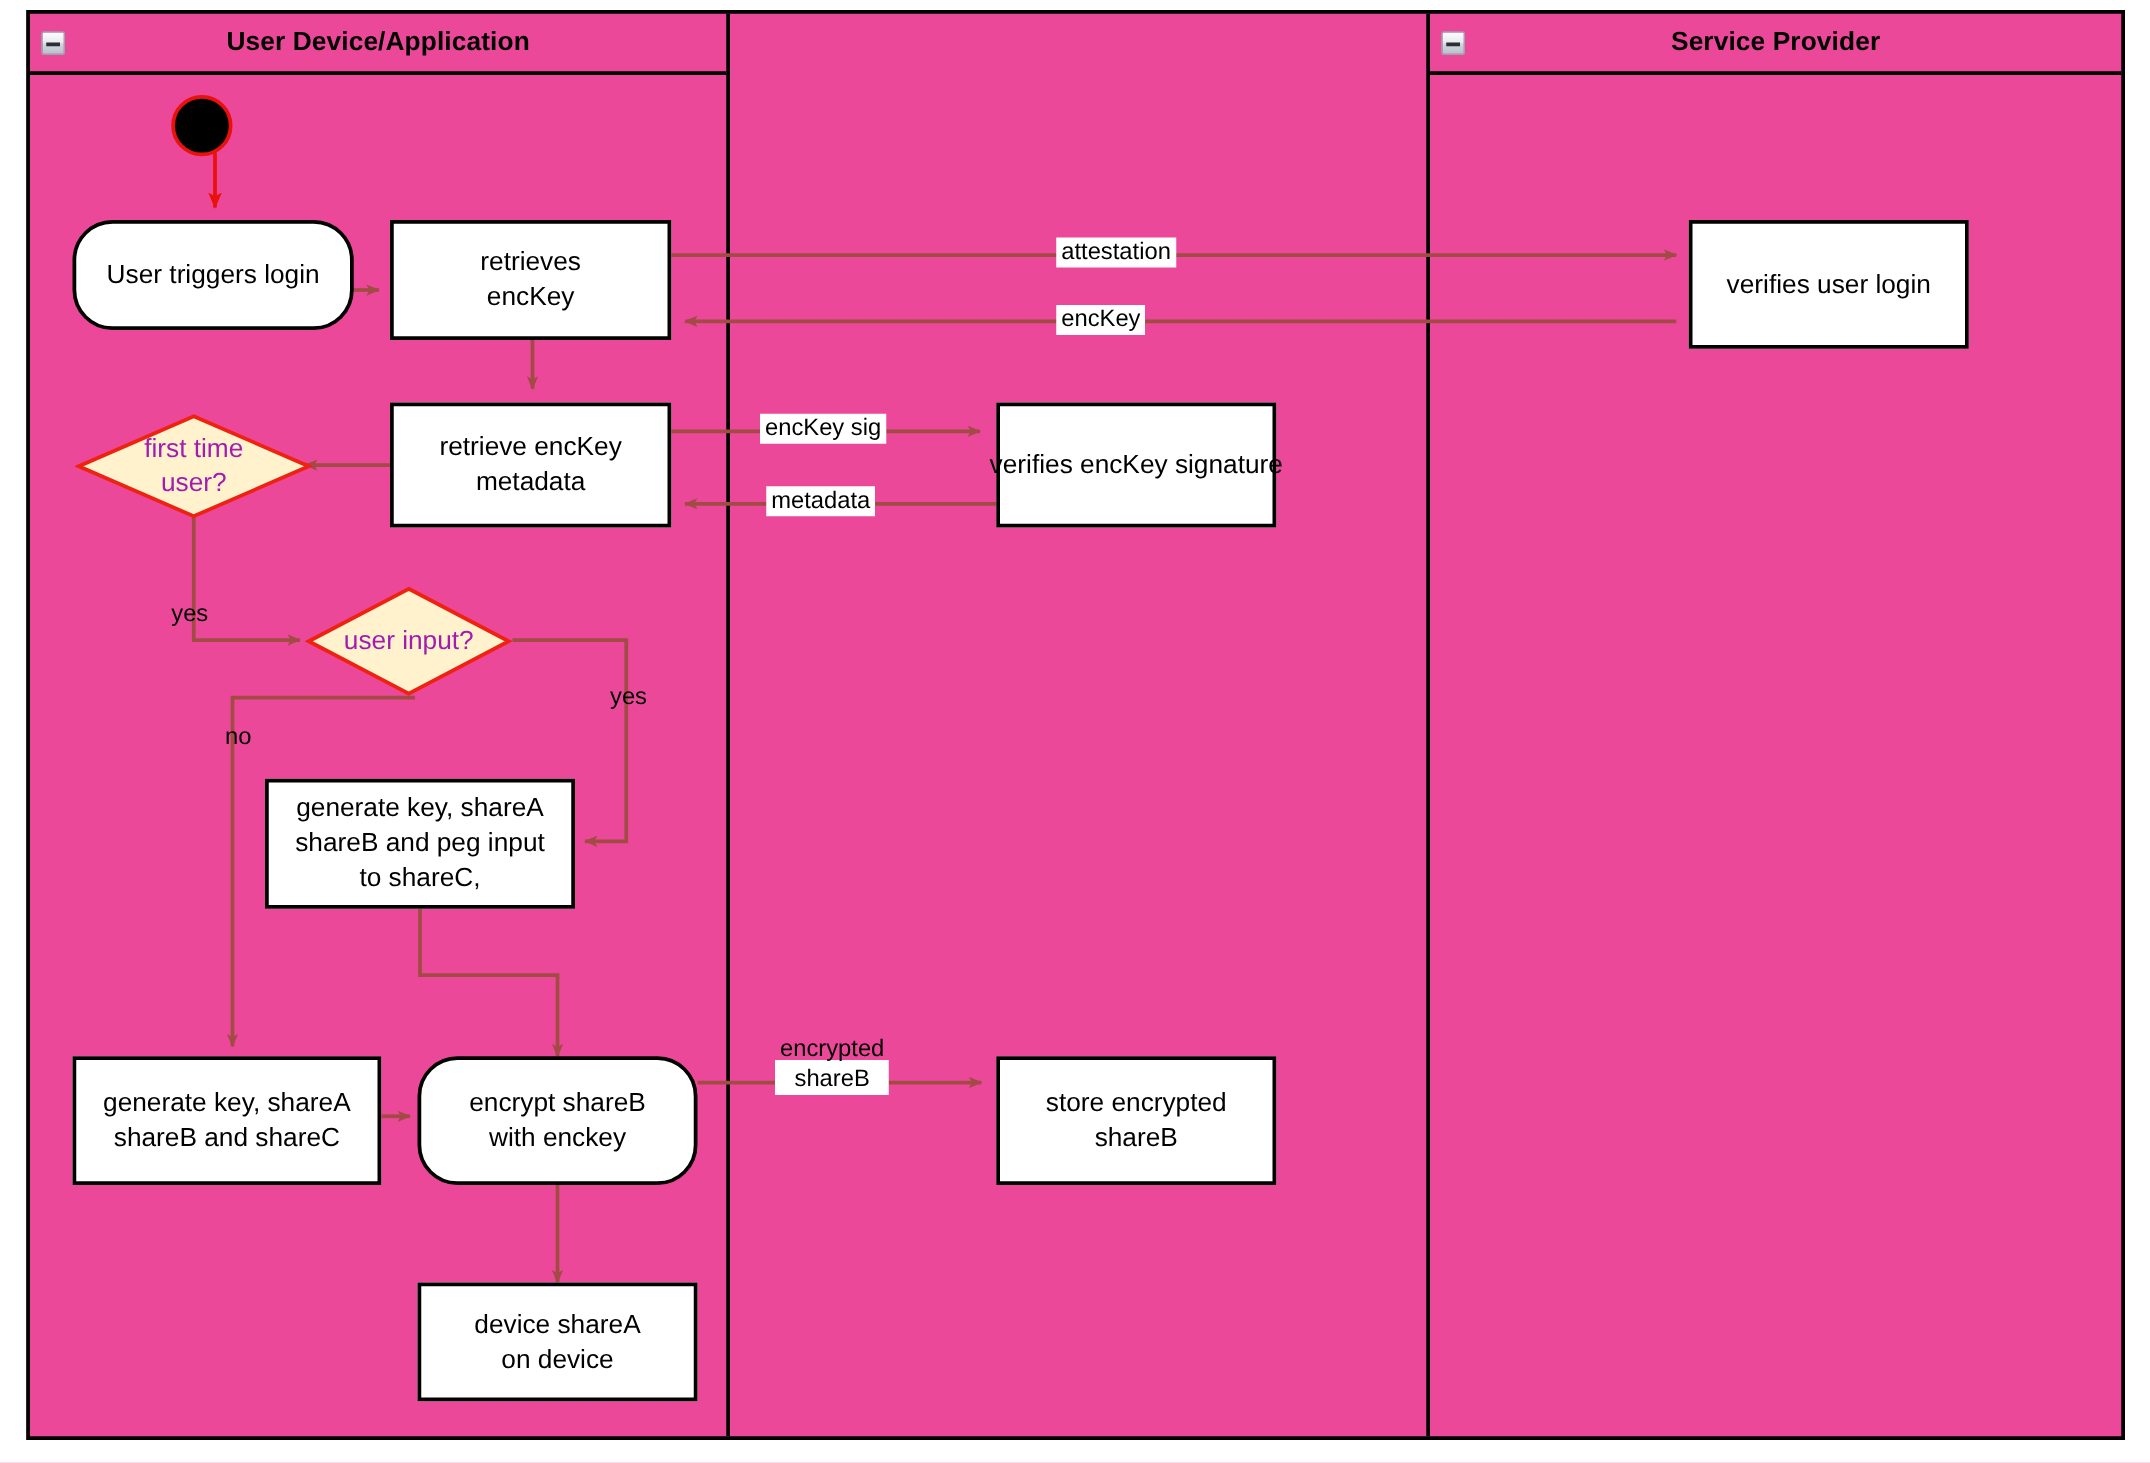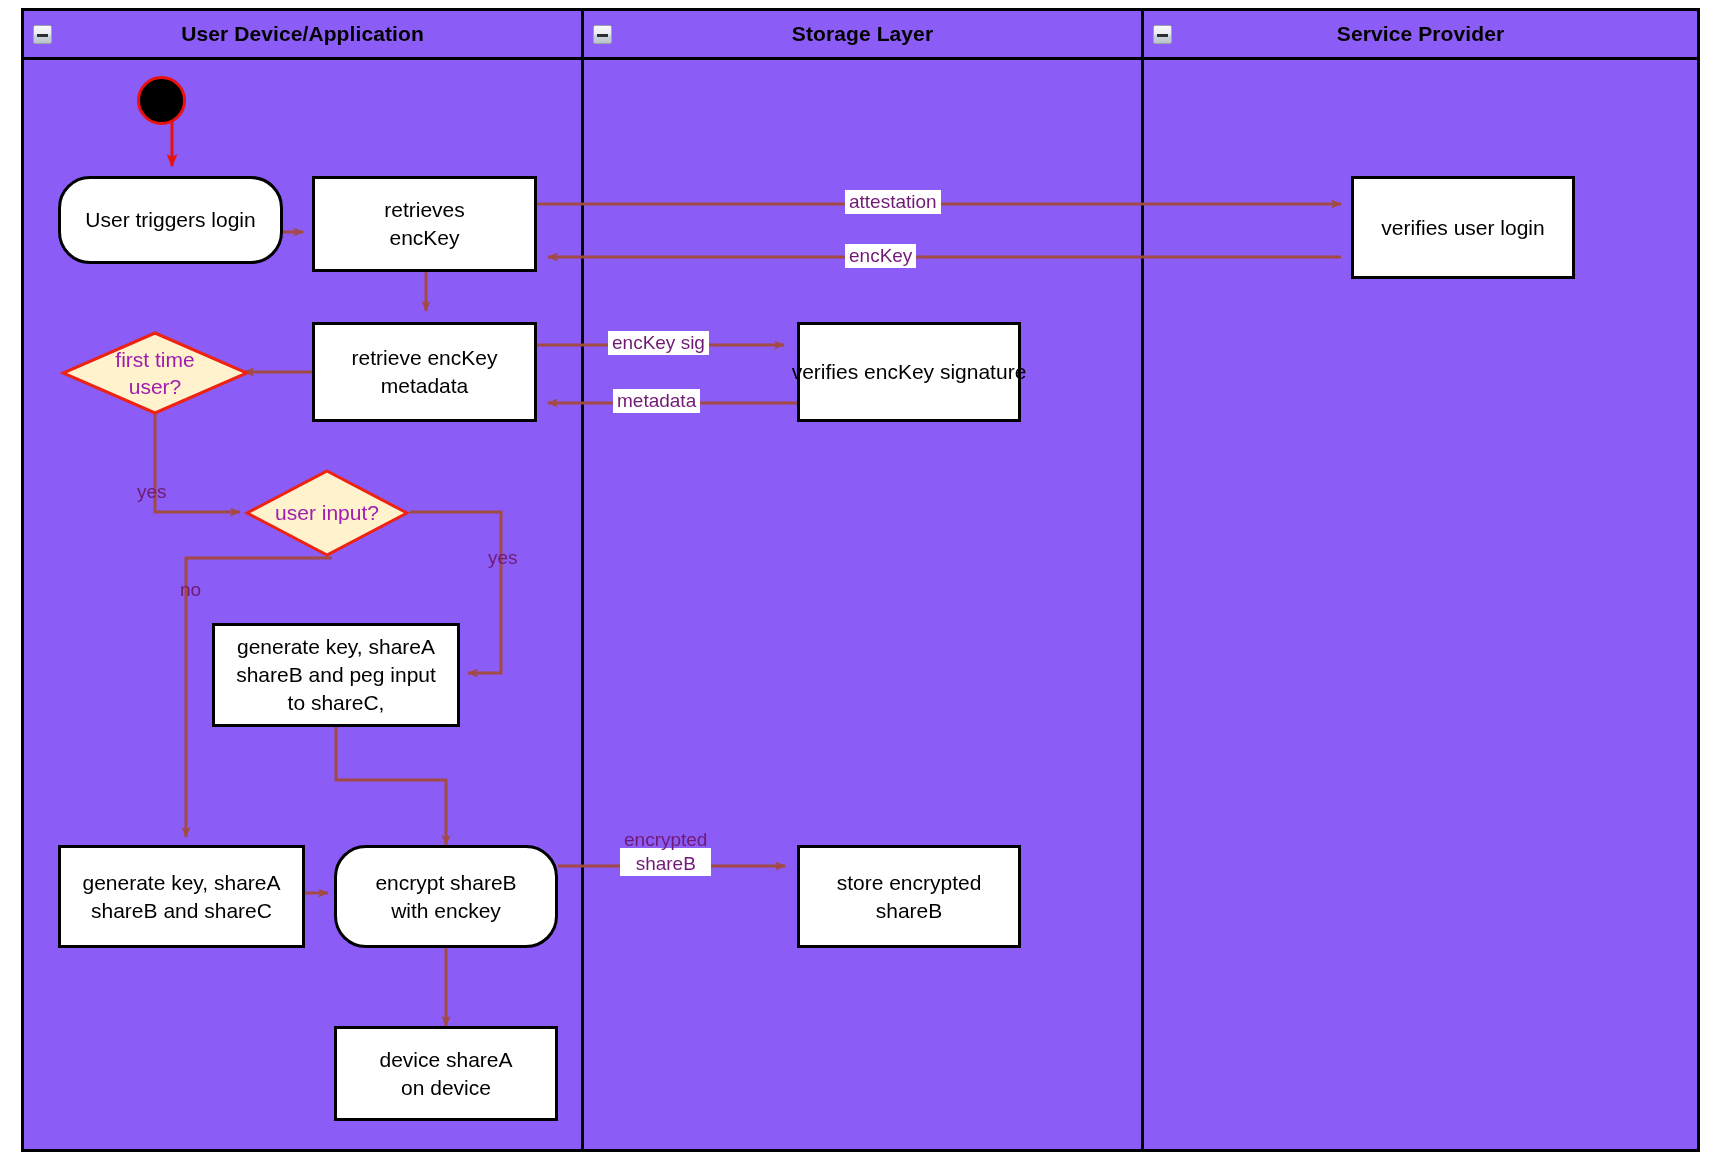--- a/index.html
+++ b/index.html
@@ -18,21 +18,21 @@
   }
   
   .pool {
     position: absolute;
     left: 21px;
     top: 8px;
     width: 1679px;
     height: 1144px;
     border: 3px solid #000000;
     box-sizing: border-box;
-    background: #8b5cf6;
+    background: #ec4899;
   }
   .lane-divider {
     position: absolute;
     top: 0;
     width: 3px;
     height: 100%;
     background: #000000;
   }
   .lane-header {
     position: absolute;
@@ -121,45 +121,41 @@
     position: absolute;
     left: 0;
     top: 0;
     width: 1720px;
     height: 1170px;
     pointer-events: none;
   }
   .edge-label {
     position: absolute;
     font-size: 19px;
-    color: #701a75;
+    color: #000000;
     background: #ffffff;
     padding: 0 4px;
     line-height: 1.28;
     text-align: center;
     white-space: nowrap;
   }
   .edge-label.nobg { background: transparent; text-align: center; }
 </style>
 </head>
 <body>
 
 <div id="canvas">
 
   <div class="pool">
 
     <div class="lane-header" style="left:0; width:557px;">
       <span class="collapse-icon"></span>
       <span class="lane-title">User Device/Application</span>
     </div>
 
-    <div class="lane-header" style="left:560px; width:557px;">
-      <span class="collapse-icon"></span>
-      <span class="lane-title">Storage Layer</span>
-    </div>
 
     <div class="lane-header" style="left:1120px; width:553px;">
       <span class="collapse-icon"></span>
       <span class="lane-title">Service Provider</span>
     </div>
 
     <div class="lane-divider" style="left:557px;"></div>
     <div class="lane-divider" style="left:1117px;"></div>
   </div>
 

